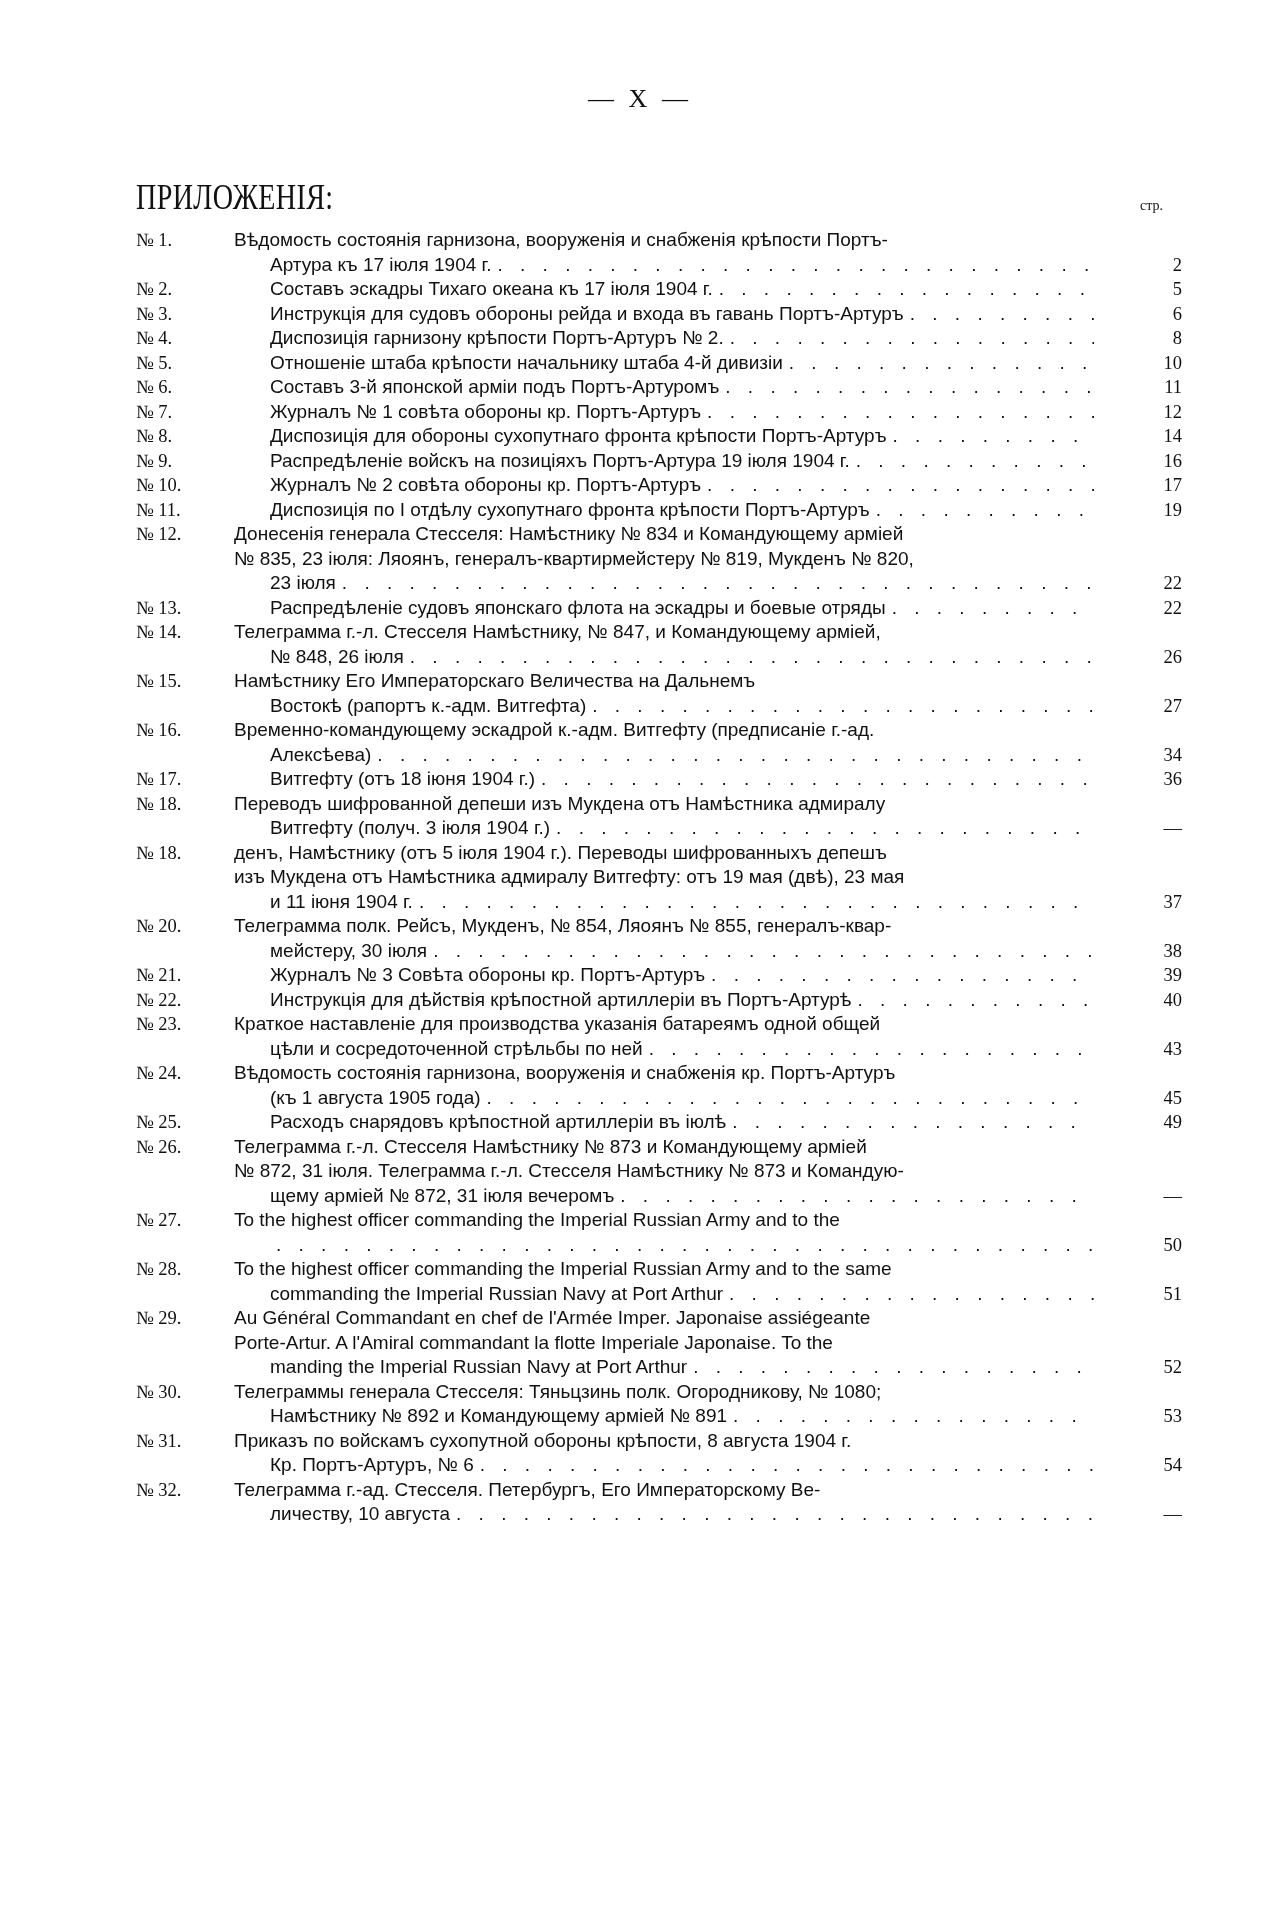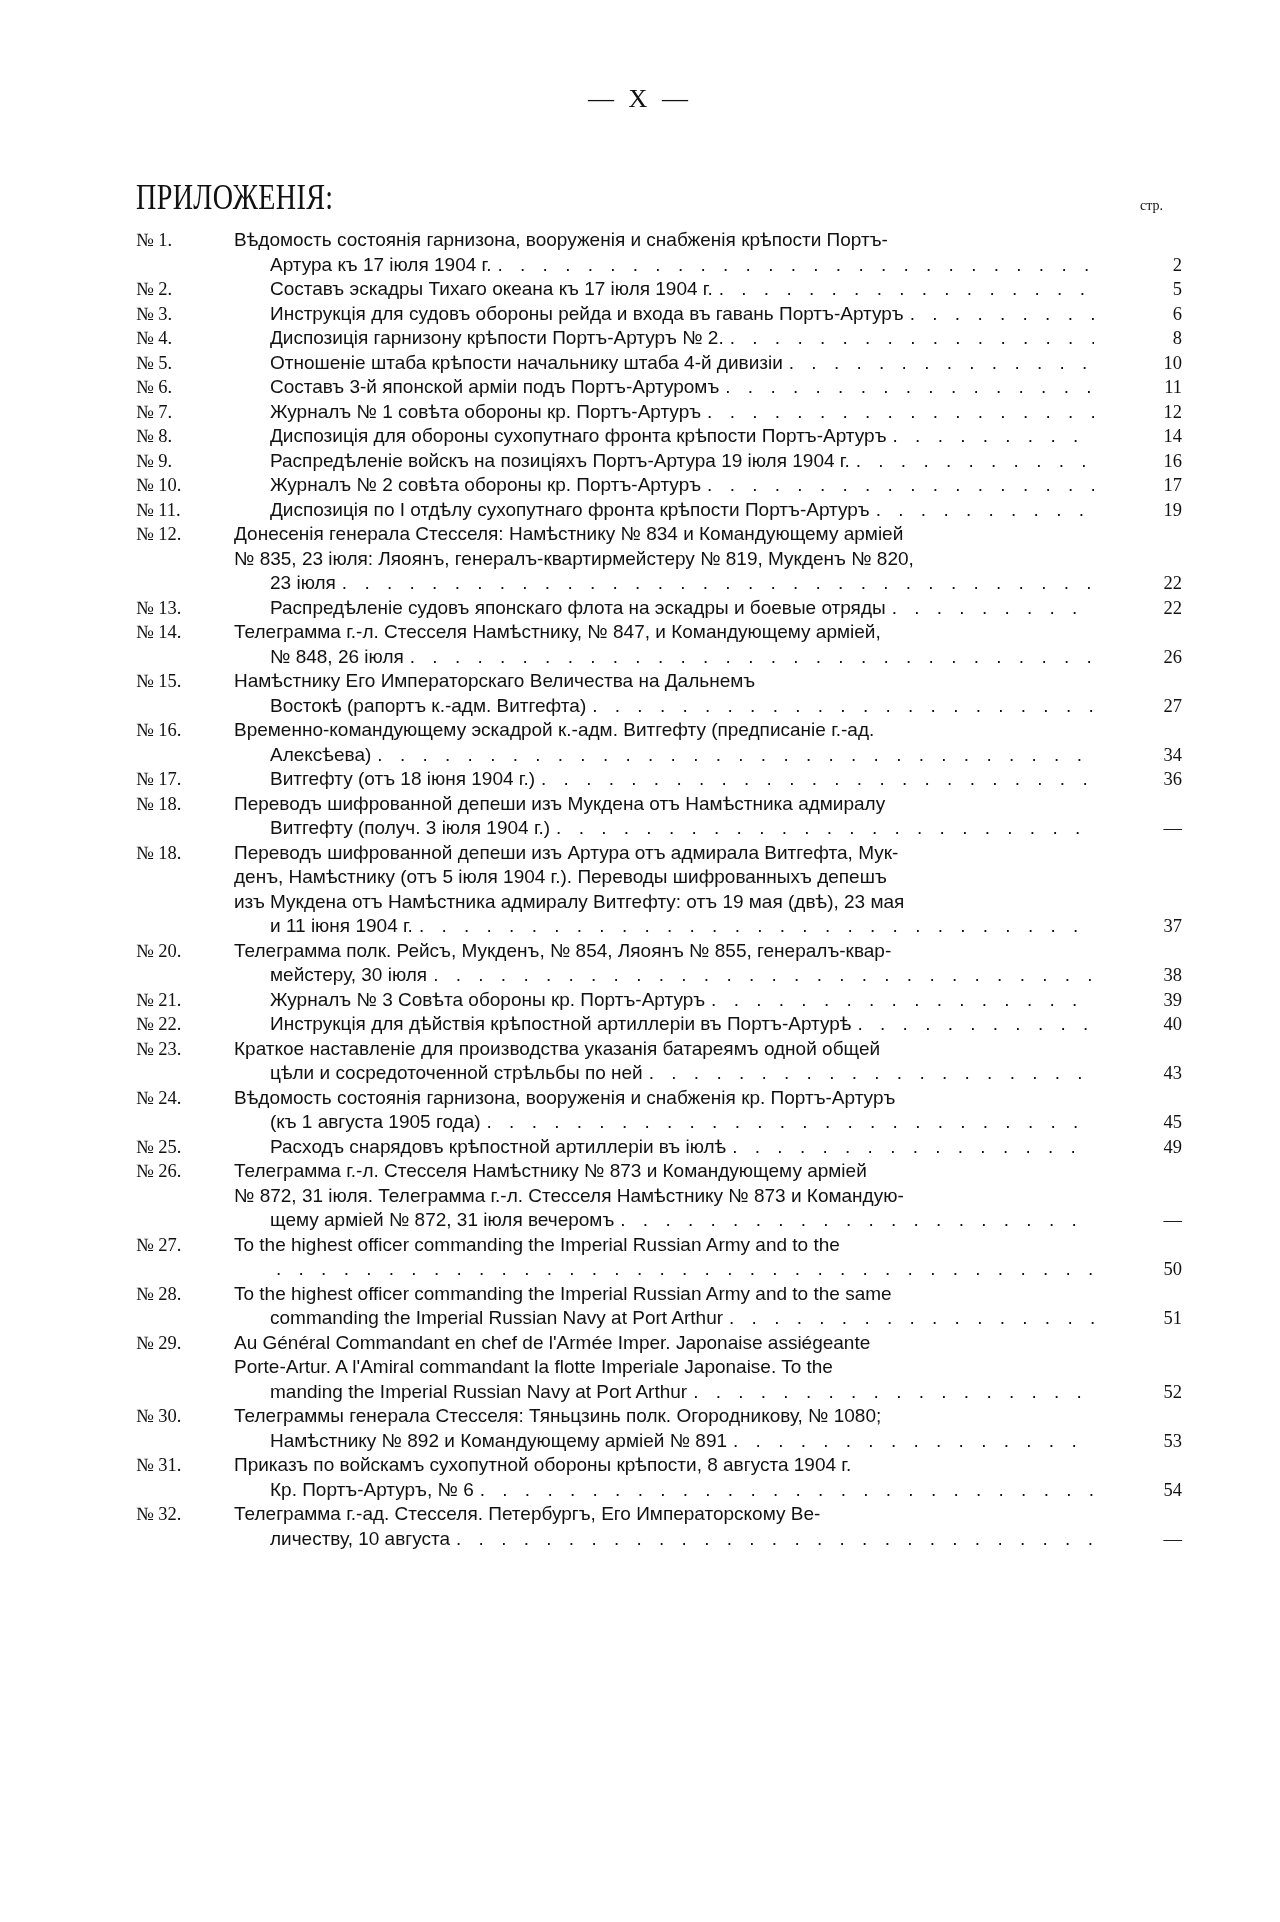--- a/index.html
+++ b/index.html
@@ -216,21 +216,20 @@
         <div class="line last">
           <span class="txt">Витгефту (получ. 3 іюля 1904 г.)</span>
           <span class="dots"> . . . . . . . . . . . . . . . . . . . . . . . . . . . . . . . . . . . . . . . . . . . . . . . . .</span>
         </div>
         <div class="page-no">—</div>
       </div>
     </div>
     <div class="entry">
       <div class="num">№ 18.</div>
       <div class="body">
-        <div class="line">Переводъ шифрованной депеши изъ Артура отъ адмирала Витгефта, Мук-</div>
         <div class="line">денъ, Намѣстнику (отъ 5 іюля 1904 г.). Переводы шифрованныхъ депешъ</div>
         <div class="line">изъ Мукдена отъ Намѣстника адмиралу Витгефту: отъ 19 мая (двѣ), 23 мая</div>
         <div class="line last">
           <span class="txt">и 11 іюня 1904 г.</span>
           <span class="dots"> . . . . . . . . . . . . . . . . . . . . . . . . . . . . . . . . . . . . . . . . . . . . . . . . .</span>
         </div>
         <div class="page-no">37</div>
       </div>
     </div>
     <div class="entry">

